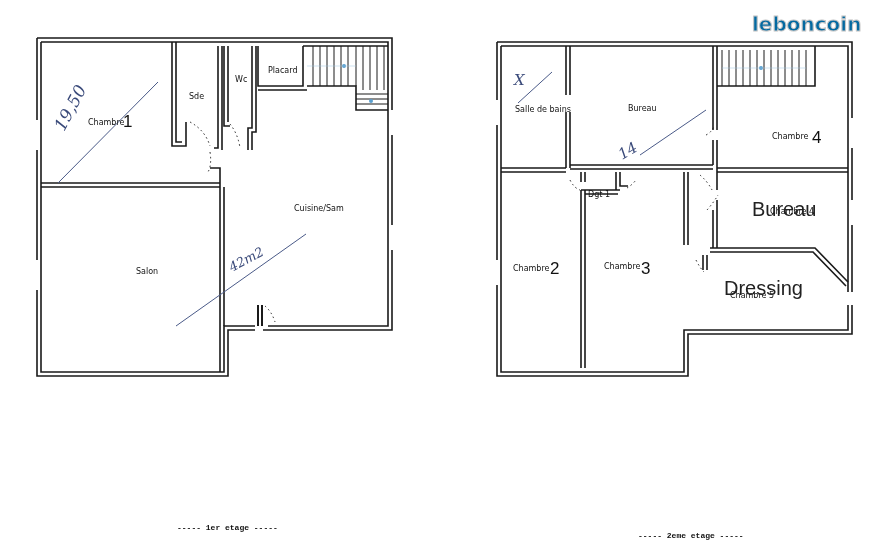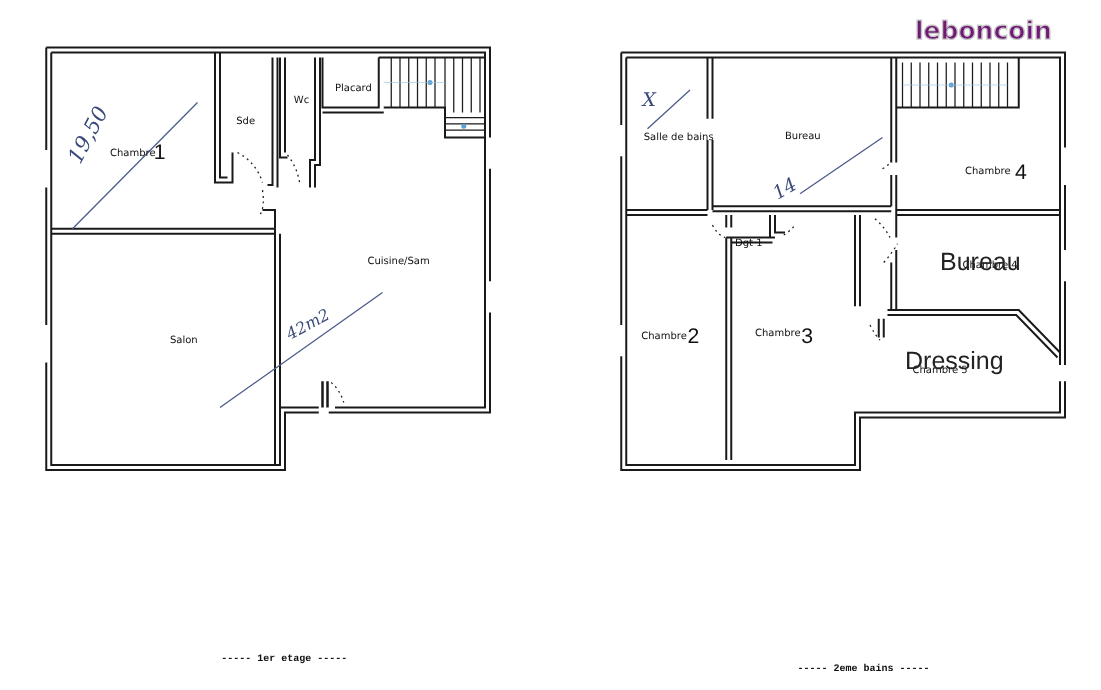--- a/index.html
+++ b/index.html
@@ -3,21 +3,21 @@
 <meta charset="utf-8">
 <style>
   html,body{margin:0;padding:0;background:#ffffff;}
   body{width:881px;height:552px;position:relative;overflow:hidden;font-family:"DejaVu Sans","Liberation Sans",sans-serif;}
   svg.plan{position:absolute;left:0;top:0;}
   .lbl{font-family:"DejaVu Sans","Liberation Sans",sans-serif;font-size:8px;fill:#111;}
   .big{font-family:"Liberation Sans","DejaVu Sans",sans-serif;font-size:20px;fill:#222;}
   .num{font-family:"Liberation Sans",sans-serif;font-size:17px;fill:#111;}
   .hand{font-family:"DejaVu Serif",serif;font-style:italic;fill:#3a4a7a;}
   .caption{position:absolute;font-size:8px;font-weight:bold;color:#111;font-family:Liberation Mono, monospace;letter-spacing:0;}
-  .logo{position:absolute;left:732px;top:12px;font-size:20px;font-weight:bold;color:#701a75;font-family:"DejaVu Sans",sans-serif;
+  .logo{position:absolute;left:752px;top:12px;font-size:20px;font-weight:bold;color:#0369a1;font-family:"DejaVu Sans",sans-serif;
         -webkit-text-stroke:1px #c8c8c8;text-shadow:0 0 1px #bbb;}
 </style>
 </head>
 <body>
 
 <div class="logo">leboncoin</div>
 
 <svg class="plan" width="881" height="552" viewBox="0 0 881 552">
   <g fill="none" stroke="#1a1a1a" stroke-width="1.6">
 
@@ -139,13 +139,13 @@
   <text class="num" x="641" y="274">3</text>
   <text class="lbl" x="770" y="214" font-size="6">Chambre 4</text>
   <text class="big" x="752" y="216">Bureau</text>
   <text class="lbl" x="730" y="298" font-size="6">Chambre 5</text>
   <text class="big" x="724" y="295">Dressing</text>
   <text class="hand" font-size="15" x="514" y="85">X</text>
   <text class="hand" font-size="15" x="622" y="160" transform="rotate(-30 622 160)">14</text>
 </svg>
 
 <div class="caption" style="left:177px;top:523px;">----- 1er etage -----</div>
-<div class="caption" style="left:638px;top:531px;">----- 2eme bains -----</div>
+<div class="caption" style="left:638px;top:531px;">----- 2eme etage -----</div>
 
 </body></html>

